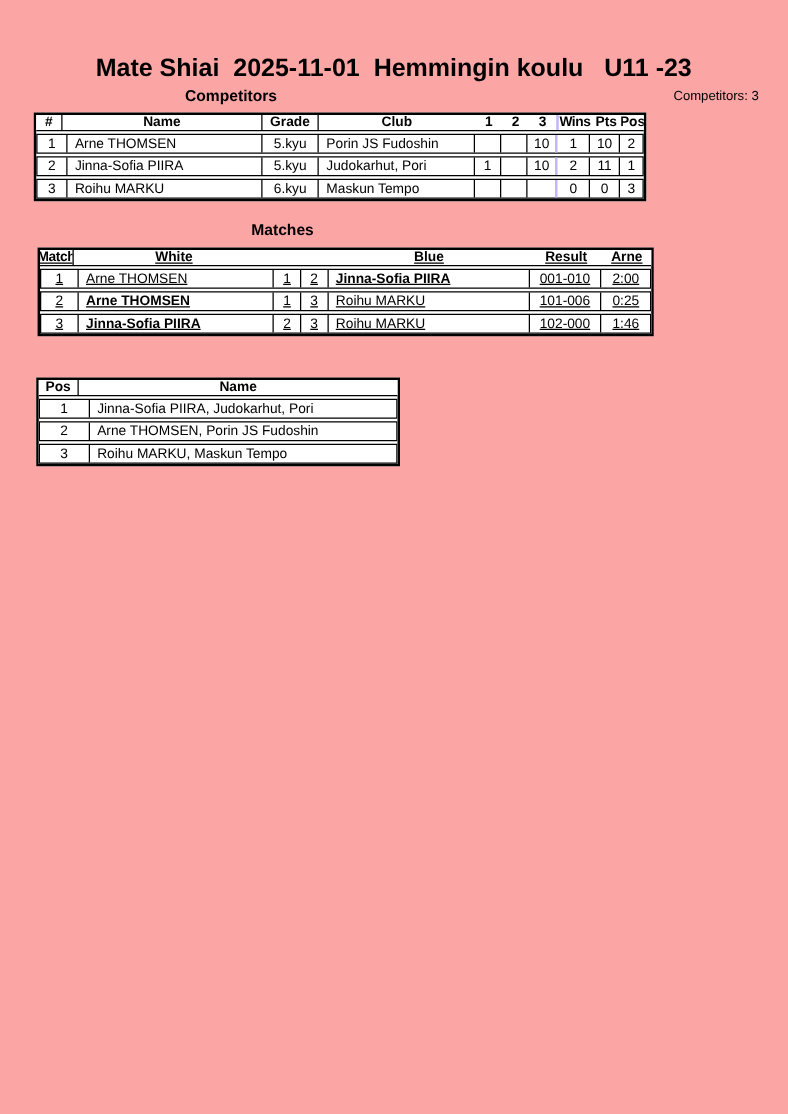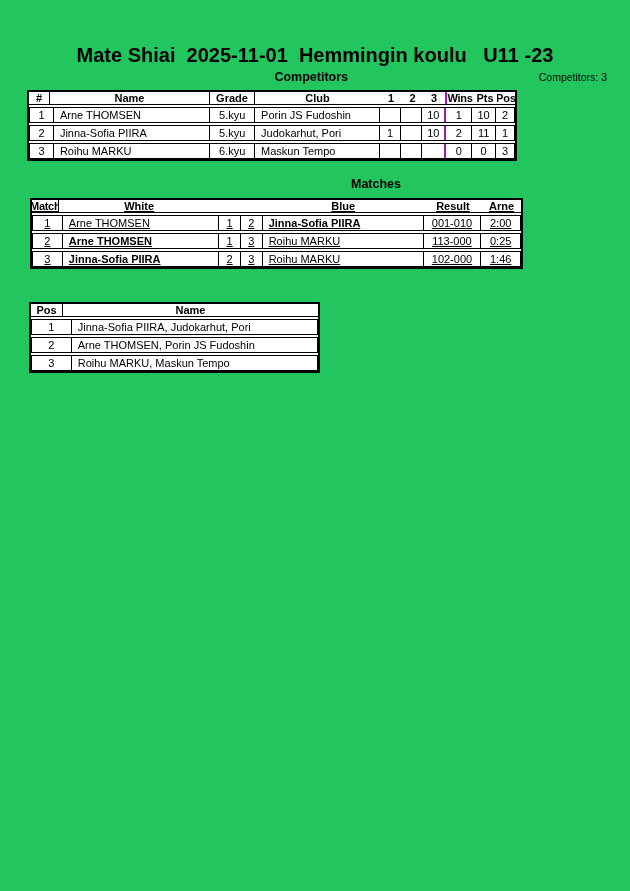--- a/index.html
+++ b/index.html
@@ -1,25 +1,25 @@
 <!DOCTYPE html>
 <html><head>
 <meta charset="utf-8">
 <style>
   html,body { margin:0; padding:0; background:#fff; }
   .page {
-    position:relative; width:630px; height:891px; background:#22c55e;
+    position:relative; width:630px; height:891px; background:#fca5a5;
     font-family:"Liberation Sans", sans-serif; color:#000; overflow:hidden;
   }
   .title {
     position:absolute; top:44px; left:0; width:630px; text-align:center;
     font-size:20px; font-weight:bold; white-space:pre; letter-spacing:0;
   }
   .sec-head {
-    position:absolute; width:200px; text-align:right;
+    position:absolute; width:200px; text-align:left;
     font-size:12.5px; font-weight:bold; white-space:pre;
   }
   .comp-head { top:70px; left:148px; }
   .match-head { top:177px; left:201px; }
   .res-head  { top:285px; left:73px; }
   .comp-count { position:absolute; top:71px; right:23px; font-size:10.5px; }
 
   .tbl { position:absolute; border:2px solid #000; background:#fff; box-sizing:border-box; }
   .tbl-competitors { left:27px; top:90px;  width:490px; }
   .tbl-matches     { left:30px; top:198px; width:493px;text-decoration:underline; }
@@ -32,21 +32,21 @@
   }
   .row:last-child { margin-bottom:0; }
   .row.hdr { border:none; border-bottom:1px solid #000; height:13px; font-weight:bold; }
 
   .c {
     box-sizing:border-box; display:flex; align-items:center; justify-content:center;
     overflow:hidden; white-space:nowrap; height:100%;
   }
   .c.left { justify-content:flex-start; padding-left:6px; }
   .bR  { border-right:1px solid #000; }
-  .bL2 { border-left:2px solid #a21caf; }
+  .bL2 { border-left:2px solid #c4b5fd; }
   .tight { letter-spacing:-0.3px; }
 
   
   .w-num{width:24px} .w-name{width:157px} .w-grade{width:45px} .w-club{width:125px}
   .w-r1{width:22px} .w-r2{width:21px} .w-r3{width:22px}
   .w-wins{width:28px} .w-pts{width:24px} .w-pos{width:18px}
   
   .wh-num{width:21px} .wh-name{width:160px}
 
   
@@ -149,21 +149,21 @@
     <div class="row">
       <div class="c m-match bR">2</div>
       <div class="c m-wname left bR">
           <span class="bold">Arne THOMSEN</span>
         </div>
       <div class="c m-wnum bR">1</div>
       <div class="c m-bnum bR">3</div>
       <div class="c m-bname left bR">
           <span class="normal">Roihu MARKU</span>
         </div>
-      <div class="c m-result bR">113-000</div>
+      <div class="c m-result bR">101-006</div>
       <div class="c m-time">0:25</div>
     </div>
     <div class="row">
       <div class="c m-match bR">3</div>
       <div class="c m-wname left bR">
           <span class="bold">Jinna-Sofia PIIRA</span>
         </div>
       <div class="c m-wnum bR">2</div>
       <div class="c m-bnum bR">3</div>
       <div class="c m-bname left bR">

